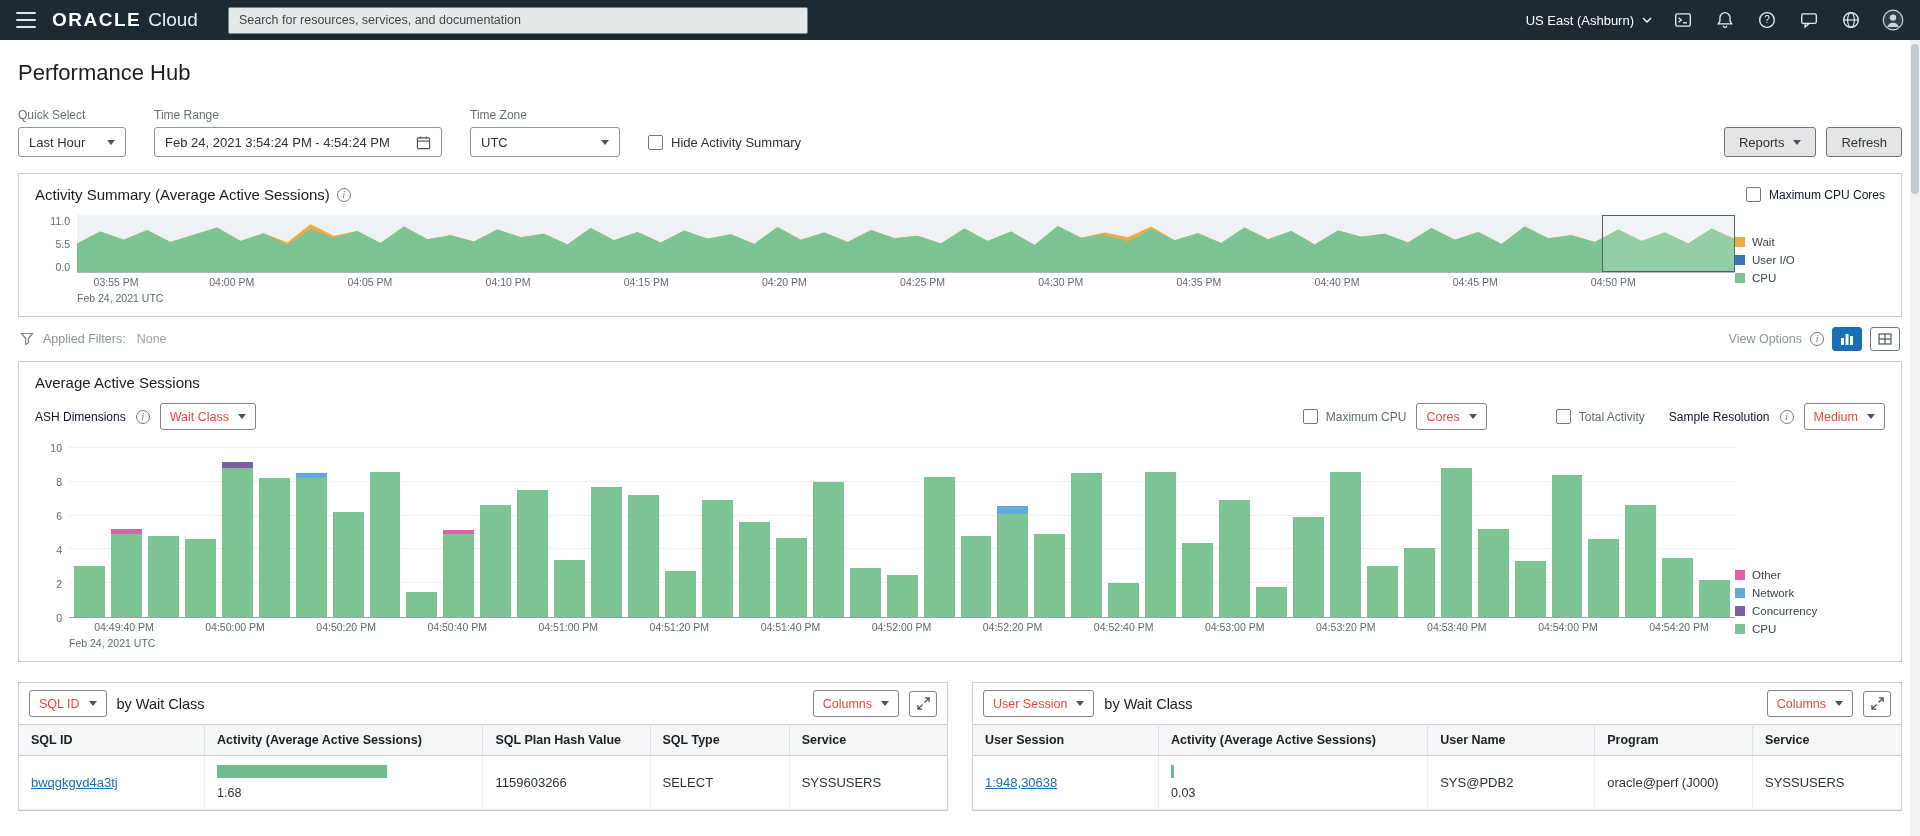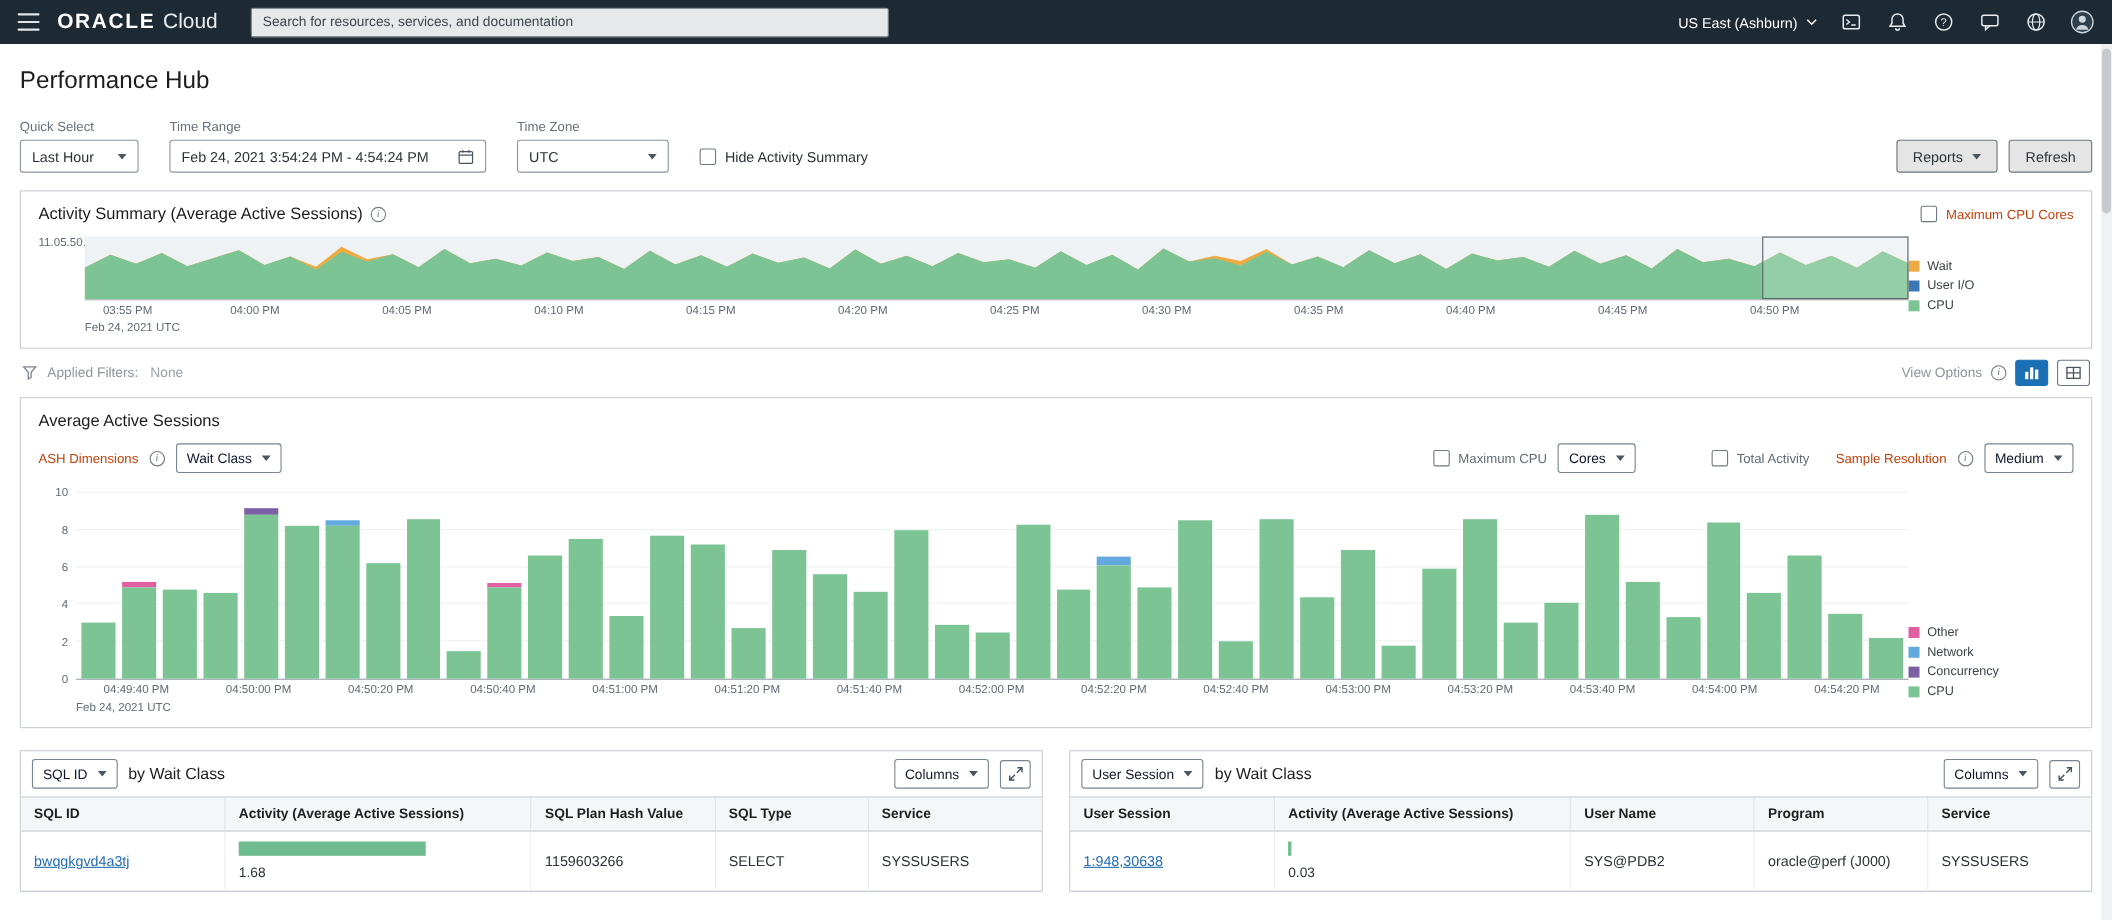--- a/index.html
+++ b/index.html
@@ -50,27 +50,27 @@
   }
   .controls .right-btns { margin-left: auto; display: flex; gap: 10px; }
   
   .panel { border: 1px solid #c8ced3; background: #fff; margin-top: 16px; padding: 12px 16px; }
   .panel-header { display: flex; align-items: center; }
   .panel-title { font-size: 15px; color: #1a1c1e; display: flex; align-items: center; gap: 7px; justify-content: space-between; }
   .info { width: 14px; height: 14px; border-radius: 50%; border: 1px solid #707b84; color: #707b84;
     font-size: 9.5px; display: inline-flex; align-items: center; justify-content: center; cursor: pointer; flex: none; }
   .info::after { content: "i"; font-style: italic; font-family: "Liberation Serif", serif; }
   .hdr-right { margin-left: auto; display: flex; align-items: center; gap: 8px; }
-  .small-label { font-size: 12px; color: #c2410c; white-space: nowrap; }
+  .small-label { font-size: 12px; color: #0f172a; white-space: nowrap; }
   
   .as-body { display: flex; margin-top: 12px; }
   .as-main { flex: 1; min-width: 0; }
   .as-plotrow { display: flex; }
-  .as-ycol { width: 42px; display: flex; justify-content: space-between;
-    align-items: flex-start; padding-right: 7px; font-size: 10.5px; color: #5f6b75; height: 58px; }
+  .as-ycol { width: 42px; display: flex; flex-direction: column; justify-content: space-between;
+    align-items: flex-end; padding-right: 7px; font-size: 10.5px; color: #5f6b75; height: 58px; }
   .as-plot { flex: 1; height: 58px; position: relative; background: #eef2f5; border-bottom: 1px solid #aeb7bd; }
   .as-plot svg { position: absolute; inset: 0; width: 100%; height: 100%; }
   .as-brush { position: absolute; top: 0; bottom: 0; border: 1px solid #555f66; background: rgba(255,255,255,0.18); cursor: ew-resize; }
   .xticks { position: relative; height: 15px; margin-top: 3px; }
   .xtick { position: absolute; top: 0; font-size: 10.5px; color: #5f6b75; white-space: nowrap; }
   .chart-date { font-size: 10.5px; color: #5f6b75; margin-top: 1px; }
   .as-xwrap, .as-date { margin-left: 42px; }
   .chart-legend { width: 150px; display: flex; flex-direction: column; gap: 6px; justify-content: center; }
   .legend-item { display: flex; align-items: center; gap: 7px; }
   .swatch { width: 10px; height: 10px; flex: none; }
@@ -83,21 +83,21 @@
   .filter-bar { display: flex; align-items: center; gap: 9px; padding: 10px 2px 4px 2px; }
   .filter-text { font-size: 12.5px; color: #8b959c; }
   .filter-none { font-size: 12.5px; color: #9aa3aa; margin-left: 2px; }
   .view-options { margin-left: auto; display: flex; align-items: center; gap: 8px; }
   .toggle-btn { width: 30px; height: 24px; border: 1px solid #6e7880; border-radius: 3px; background: #fff;
     display: flex; align-items: center; justify-content: center; cursor: pointer; }
   .toggle-btn.active { background: #1a6fb5; border-color: #1a6fb5; }
   
   .aas-controls { display: flex; align-items: center; gap: 10px; margin-top: 12px; }
   .mini-select { display: inline-flex; align-items: center; gap: 9px; border: 1px solid #79858d; background: #fff;
-    border-radius: 3px; height: 27px; padding: 0 9px; font-size: 12.5px; color: #0f172a; cursor: pointer; white-space: nowrap; }
+    border-radius: 3px; height: 27px; padding: 0 9px; font-size: 12.5px; color: #ef4444; cursor: pointer; white-space: nowrap; }
   .aas-controls .spacer { flex: 1; }
   .aas-controls .check-group { font-size: 12px; color: #5f6b75; padding-left: 45px; }
   .aas-body { display: flex; margin-top: 18px; }
   .aas-main { flex: 1; min-width: 0; }
   .aas-plotrow { display: flex; }
   .aas-ycol { width: 34px; position: relative; height: 170px; font-size: 10.5px; color: #5f6b75; }
   .aas-ytick { position: absolute; right: 7px; transform: translateY(50%); }
   .aas-plot { flex: 1; height: 170px; position: relative; border-bottom: 1px solid #9aa4ab; }
   .aas-grid { position: absolute; inset: 0; }
   .gridline { position: absolute; left: 0; right: 0; height: 1px; background: #eef1f2; }
@@ -208,21 +208,21 @@
         <svg width="15" height="15" viewBox="0 0 16 16">
             <rect x="1.5" y="3" width="13" height="11.5" rx="1" fill="none" stroke="#4a5560" stroke-width="1.2"></rect>
             <line x1="1.5" y1="6.5" x2="14.5" y2="6.5" stroke="#4a5560" stroke-width="1.2"></line>
             <line x1="5" y1="1.5" x2="5" y2="4" stroke="#4a5560" stroke-width="1.2"></line>
             <line x1="11" y1="1.5" x2="11" y2="4" stroke="#4a5560" stroke-width="1.2"></line>
           </svg>
       </div>
     </div>
     <div class="field">
       <span class="field-label">Time Zone</span>
-      <div class="select" style="width:138px">
+      <div class="select" style="width:150px">
         <span class="grow">UTC</span>
         <span class="tri"></span>
       </div>
     </div>
     <label class="check-group" style="margin-bottom:7px">
       <span class="checkbox"></span>
       <span>Hide Activity Summary</span>
     </label>
     <div class="right-btns">
       <button class="btn">

